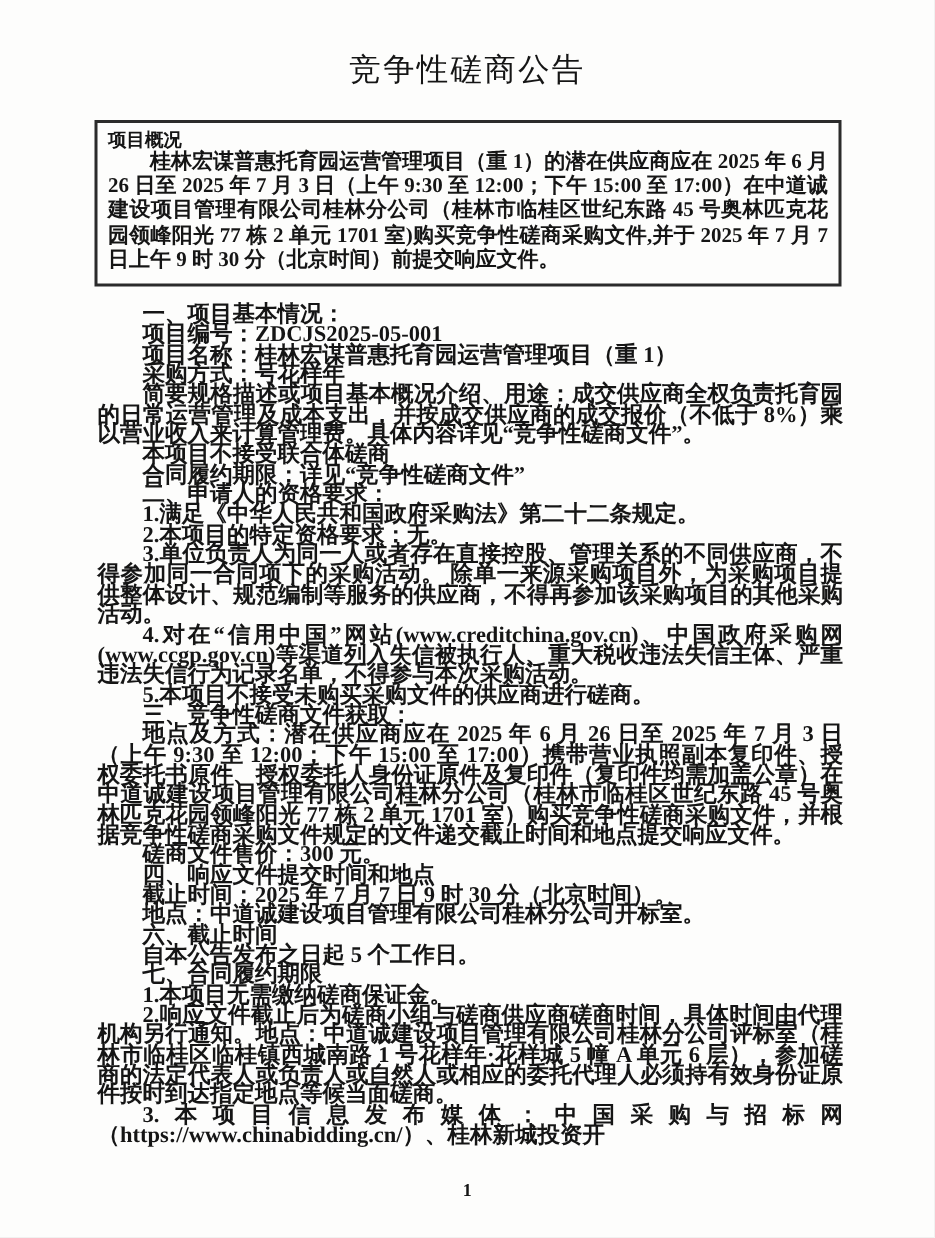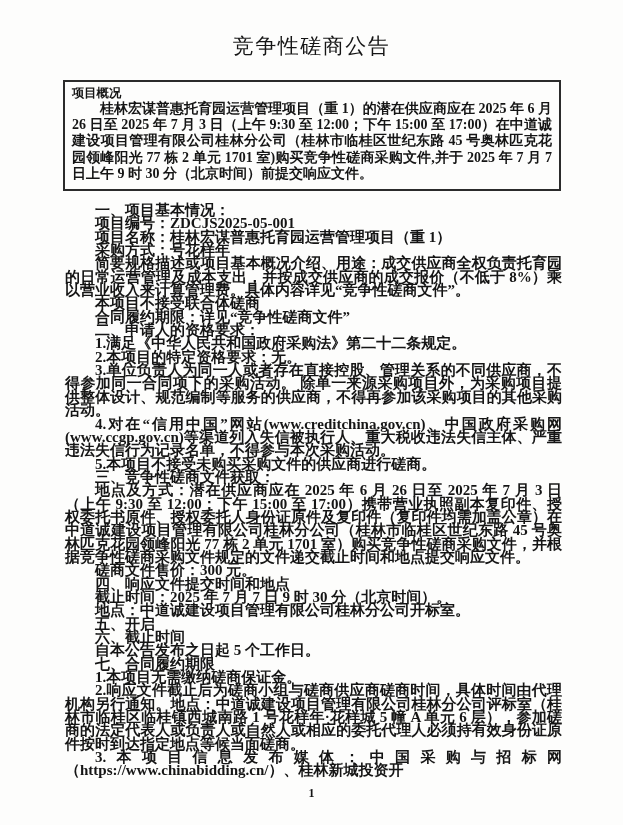--- a/index.html
+++ b/index.html
@@ -81,21 +81,20 @@
       <p class="para">2.本项目的特定资格要求：无。</p>
       <p class="para">3.单位负责人为同一人或者存在直接控股、管理关系的不同供应商，不得参加同一合同项下的采购活动。 除单一来源采购项目外，为采购项目提供整体设计、规范编制等服务的供应商，不得再参加该采购项目的其他采购活动。</p>
       <p class="para">4.对在“信用中国”网站(www.creditchina.gov.cn)、中国政府采购网(www.ccgp.gov.cn)等渠道列入失信被执行人、重大税收违法失信主体、严重违法失信行为记录名单，不得参与本次采购活动。</p>
       <p class="para">5.本项目不接受未购买采购文件的供应商进行磋商。</p>
       <p class="para bold">三、竞争性磋商文件获取：</p>
       <p class="para">地点及方式：潜在供应商应在 2025 年 6 月 26 日至 2025 年 7 月 3 日（上午 9:30 至 12:00；下午 15:00 至 17:00）携带营业执照副本复印件、授权委托书原件、授权委托人身份证原件及复印件（复印件均需加盖公章）在中道诚建设项目管理有限公司桂林分公司（桂林市临桂区世纪东路 45 号奥林匹克花园领峰阳光 77 栋 2 单元 1701 室）购买竞争性磋商采购文件，并根据竞争性磋商采购文件规定的文件递交截止时间和地点提交响应文件。</p>
       <p class="para">磋商文件售价：300 元。</p>
       <p class="para bold">四、响应文件提交时间和地点</p>
       <p class="para">截止时间：2025 年 7 月 7 日 9 时 30 分（北京时间）。</p>
       <p class="para">地点：中道诚建设项目管理有限公司桂林分公司开标室。</p>
-      <p class="para bold">五、开启</p>
       <p class="para bold">六、截止时间</p>
       <p class="para">自本公告发布之日起 5 个工作日。</p>
       <p class="para bold">七、合同履约期限</p>
       <p class="para">1.本项目无需缴纳磋商保证金。</p>
       <p class="para">2.响应文件截止后为磋商小组与磋商供应商磋商时间，具体时间由代理机构另行通知。地点：中道诚建设项目管理有限公司桂林分公司评标室（桂林市临桂区临桂镇西城南路 1 号花样年·花样城 5 幢 A 单元 6 层），参加磋商的法定代表人或负责人或自然人或相应的委托代理人必须持有效身份证原件按时到达指定地点等候当面磋商。</p>
       <p class="para">3.本项目信息发布媒体：中国采购与招标网（https://www.chinabidding.cn/）、桂林新城投资开</p>
     </div>
 
   <div class="page-number">1</div>
 </div>

